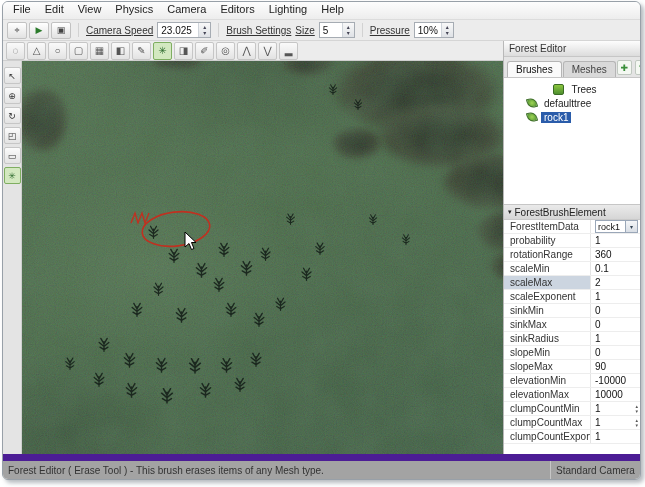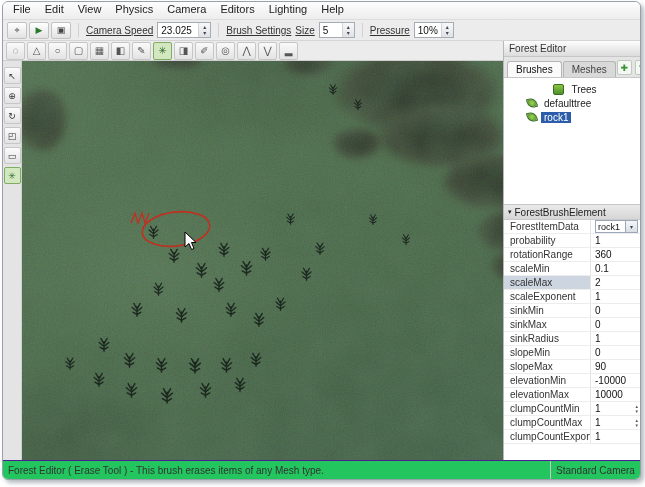--- a/index.html
+++ b/index.html
@@ -95,21 +95,21 @@
   .pval{flex:1;padding-left:4px;color:#111;display:flex;align-items:center;min-width:0;}
   .pv-text{white-space:nowrap;}
   .combo{display:flex;align-items:stretch;border:1px solid #9aa7b8;background:#fff;height:11px;
          flex:1;margin-right:2px;}
   .combo .cval{flex:1;display:flex;align-items:center;padding-left:2px;font-size:9px;}
   .combo .cbtn{width:11px;background:linear-gradient(#f4f6f8,#d9dee5);border-left:1px solid #9aa7b8;
                display:flex;align-items:center;justify-content:center;font-size:6px;color:#345;}
   .stp{margin-left:auto;margin-right:2px;display:flex;flex-direction:column;justify-content:center;}
   .stp div{font-size:5px;line-height:5px;color:#555;text-align:center;}
   
-  .statusbar{height:18px;border-top:1px solid #4c1d95;background:#22c55e;display:flex;
+  .statusbar{height:18px;border-top:7px solid #4c1d95;background:#a3a3a3;display:flex;
              align-items:stretch;font-size:10px;color:#333;flex:0 0 auto;}
   .status-msg{flex:1;display:flex;align-items:center;padding-left:5px;border-right:1px solid #c6c6c6;
               white-space:nowrap;overflow:hidden;}
   .status-cam{width:84px;flex:0 0 auto;display:flex;align-items:center;padding-left:5px;}
 </style>
 </head>
 <body>
 
 <div class="frame">
 

